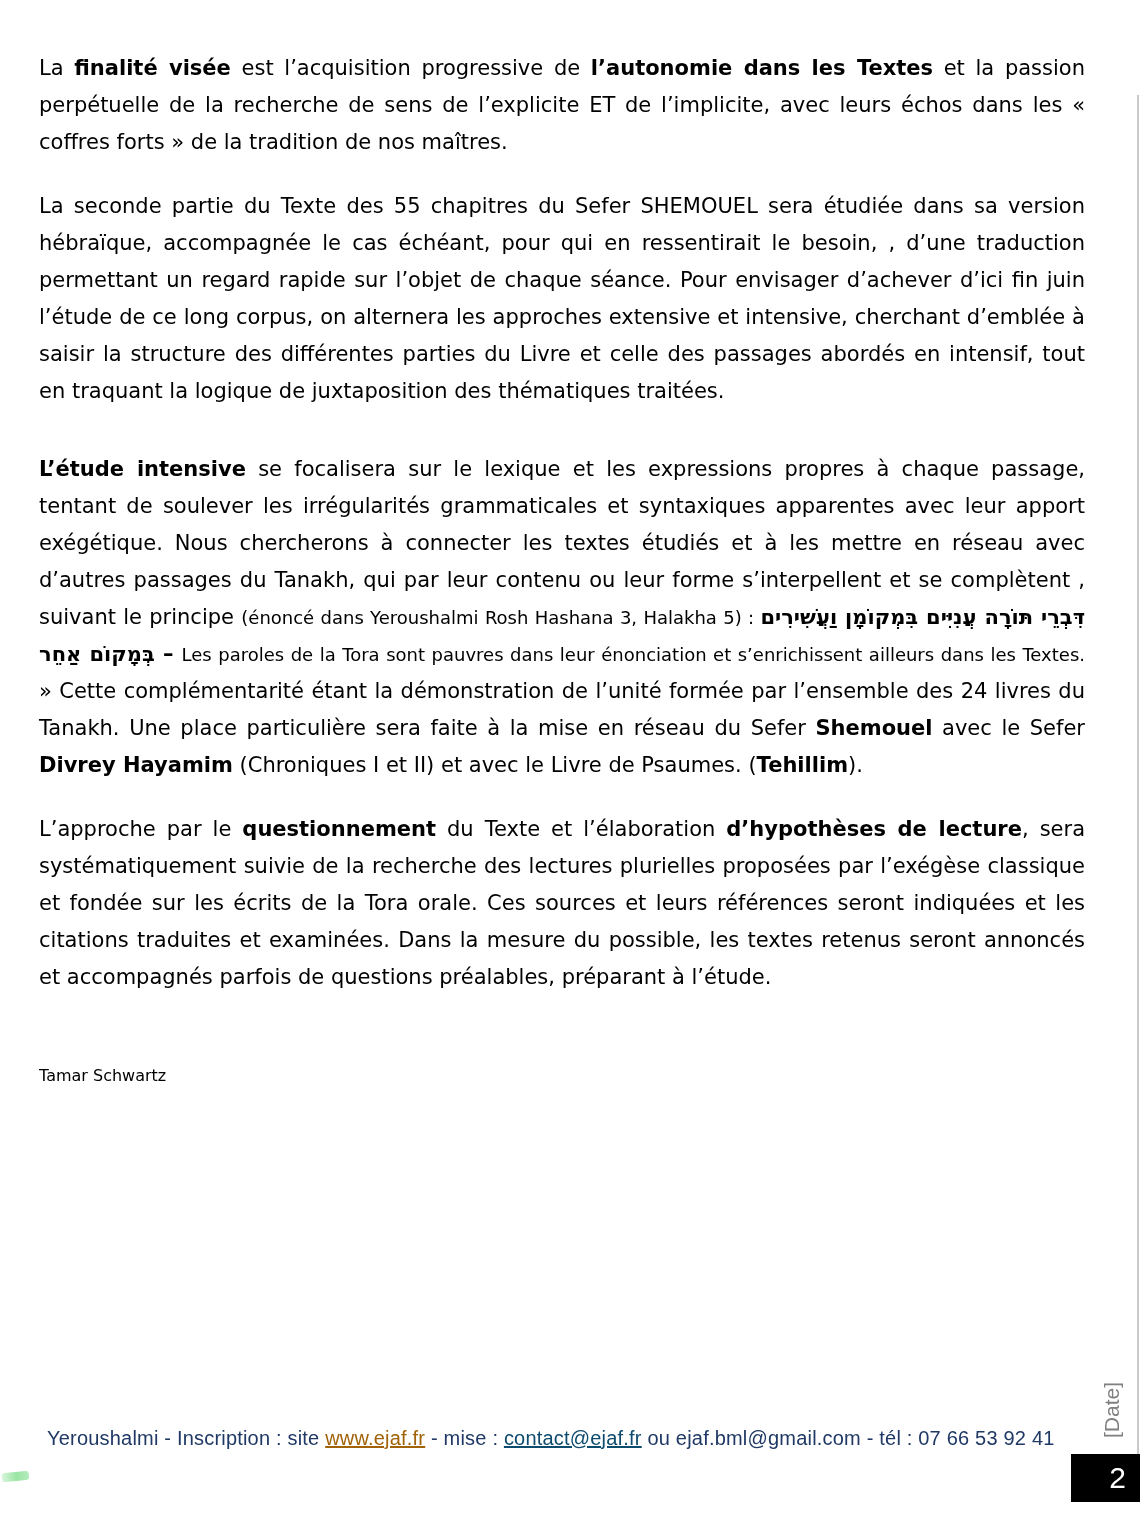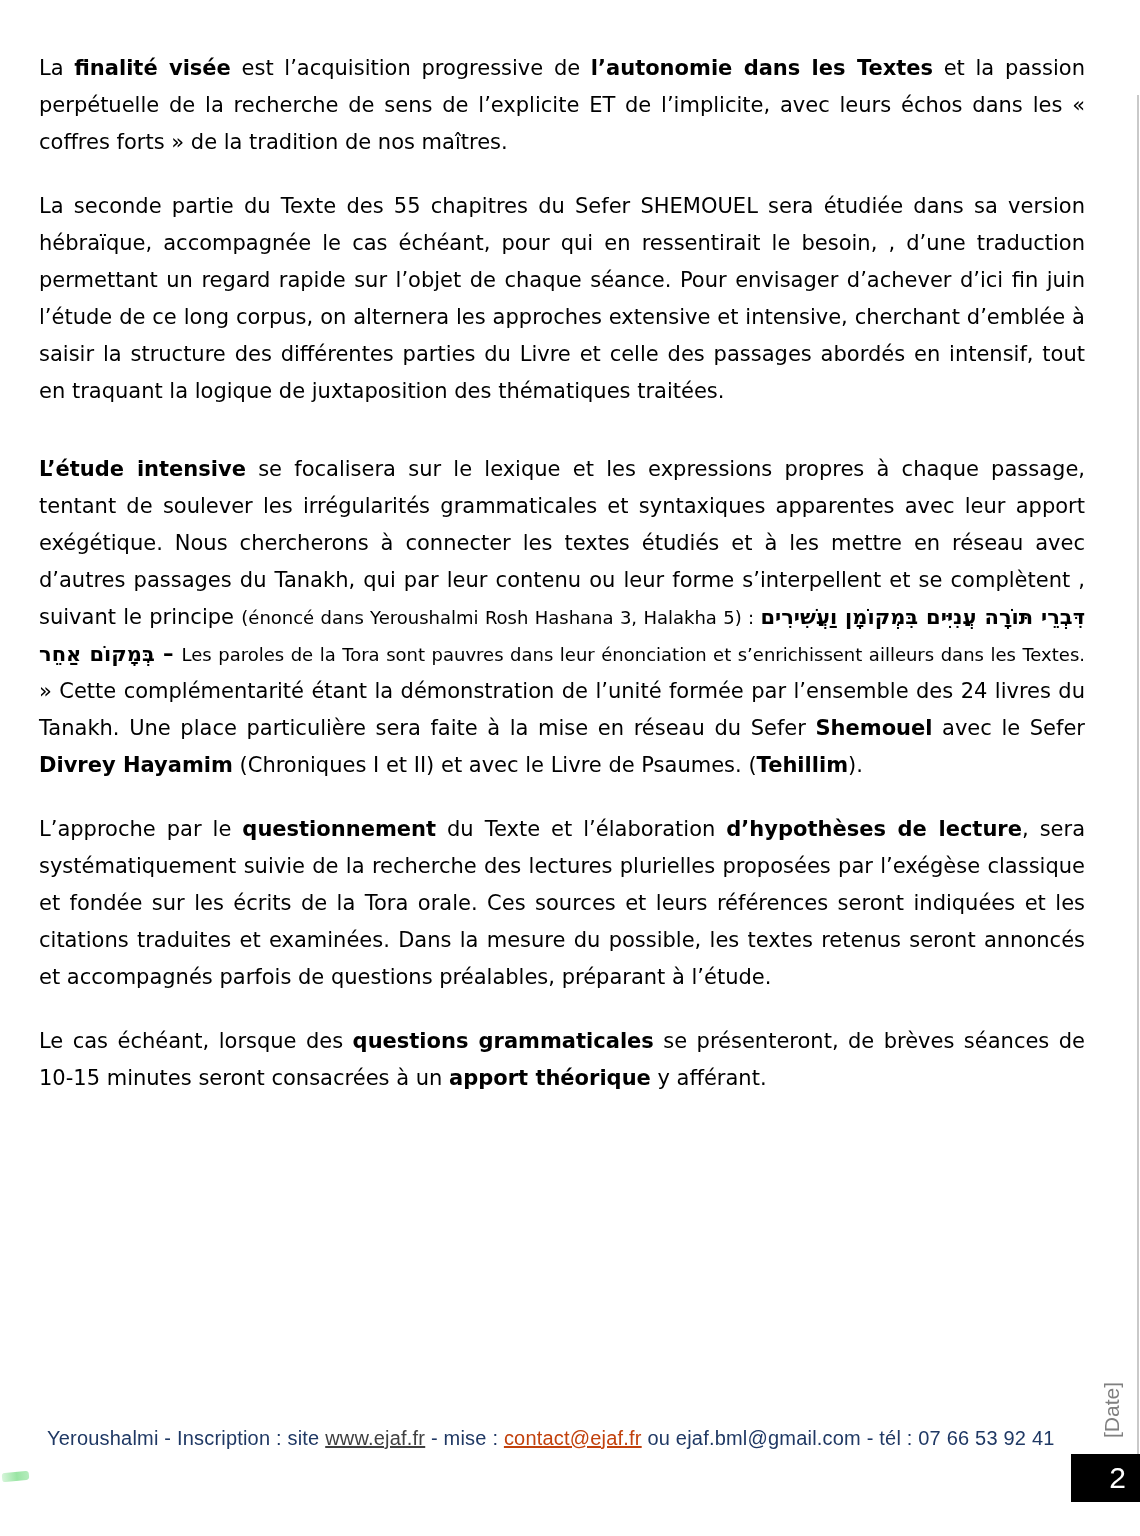--- a/index.html
+++ b/index.html
@@ -33,22 +33,22 @@
   }
   .footer {
     position: absolute;
     left: 47px; top: 1427px;
     white-space: nowrap;
     font-family: "Liberation Sans", sans-serif;
     font-size: 20px;
     color: #1F3864;
     letter-spacing: 0.2px;
   }
-  .footer .site-link { color: #404040; text-decoration: underline; cursor: pointer; }
-  .footer .mail-link { color: #c2410c; text-decoration: underline; cursor: pointer; }
+  .footer .site-link { color: #a16207; text-decoration: underline; cursor: pointer; }
+  .footer .mail-link { color: #0c4a6e; text-decoration: underline; cursor: pointer; }
   .frame-border {
     position: absolute;
     left: 1137px; top: 95px;
     width: 2px; height: 1359px;
     background: #C9C9C9;
   }
   .date-label {
     position: absolute;
     left: 1090px; top: 1368px;
     width: 44px; height: 84px;
@@ -85,22 +85,22 @@
 <div class="content">
 
   <p><span>La </span><span class="b">finalité visée</span><span> est  l’acquisition progressive de </span><span class="b">l’autonomie dans les Textes</span><span> et la passion perpétuelle de la recherche de sens de l’explicite  ET de l’implicite,  avec leurs échos dans les « coffres forts » de la tradition de nos maîtres.</span></p>
 
   <p><span>La seconde partie du Texte des 55 chapitres du Sefer SHEMOUEL sera étudiée dans sa version hébraïque, accompagnée le cas échéant, pour qui en ressentirait le besoin, , d’une traduction permettant un regard rapide sur l’objet de chaque séance.   Pour envisager d’achever d’ici fin juin l’étude de ce long corpus, on alternera les approches extensive et intensive, cherchant d’emblée à saisir la structure des différentes parties du Livre et celle des passages abordés en intensif, tout en traquant la logique de juxtaposition des thématiques traitées.</span></p>
 
   <p class="gap-before"><span class="b">L’étude intensive</span><span> se focalisera  sur le lexique et les expressions propres à chaque passage, tentant de soulever les irrégularités grammaticales et syntaxiques apparentes avec leur apport exégétique.  Nous chercherons à connecter les textes étudiés et à les mettre en réseau avec d’autres passages du Tanakh, qui par leur contenu ou leur forme s’interpellent et se complètent , suivant le principe </span><span class="sm">(énoncé dans Yeroushalmi Rosh Hashana 3, Halakha 5) : </span><span class="heb">דִּבְרֵי תּוֹרָה עֲנִיִּים בִּמְקוֹמָן וַעֲשִׁירִים בְּמָקוֹם אַחֵר</span><span class="b"> – </span><span class="sm">Les paroles de la Tora sont pauvres  dans leur énonciation et s’enrichissent ailleurs dans les Textes. </span><span>» Cette complémentarité étant la démonstration de l’unité formée par l’ensemble des 24 livres du Tanakh.   Une place particulière sera faite à la mise en réseau du Sefer </span><span class="b">Shemouel</span><span> avec le Sefer </span><span class="b">Divrey Hayamim</span><span> (Chroniques I et II) et avec le Livre de Psaumes. (</span><span class="b">Tehillim</span><span>).</span></p>
 
   <p><span>L’approche par le </span><span class="b">questionnement</span><span> du Texte et l’élaboration </span><span class="b">d’hypothèses de lecture</span><span>, sera systématiquement suivie de la recherche des lectures plurielles proposées par l’exégèse classique et fondée sur  les écrits de la Tora orale.  Ces sources et leurs références seront indiquées et les citations traduites et examinées.  Dans la mesure du possible, les textes retenus seront annoncés et accompagnés parfois de questions  préalables,  préparant à l’étude.</span></p>
 
-  <p><span>Le cas échéant, lorsque des </span><span class="b">questions grammaticales</span><span> se présenteront, de brèves séances de 10-15 minutes seront consacrées à un </span><span class="b">apport théorique</span><span> y afférant.</span></p>
 
+  <div class="signature">Tamar Schwartz</div>
 
 </div>
 
 <div class="frame-border"></div>
 
 <div class="footer"><span>Yeroushalmi - Inscription :  site </span><span class="site-link">www.ejaf.fr</span><span> - mise : </span><span class="mail-link">contact@ejaf.fr</span><span> ou ejaf.bml@gmail.com - tél : 07 66 53 92 41</span></div>
 
 <div class="date-label">
     <span>[Date]</span>
   </div>

